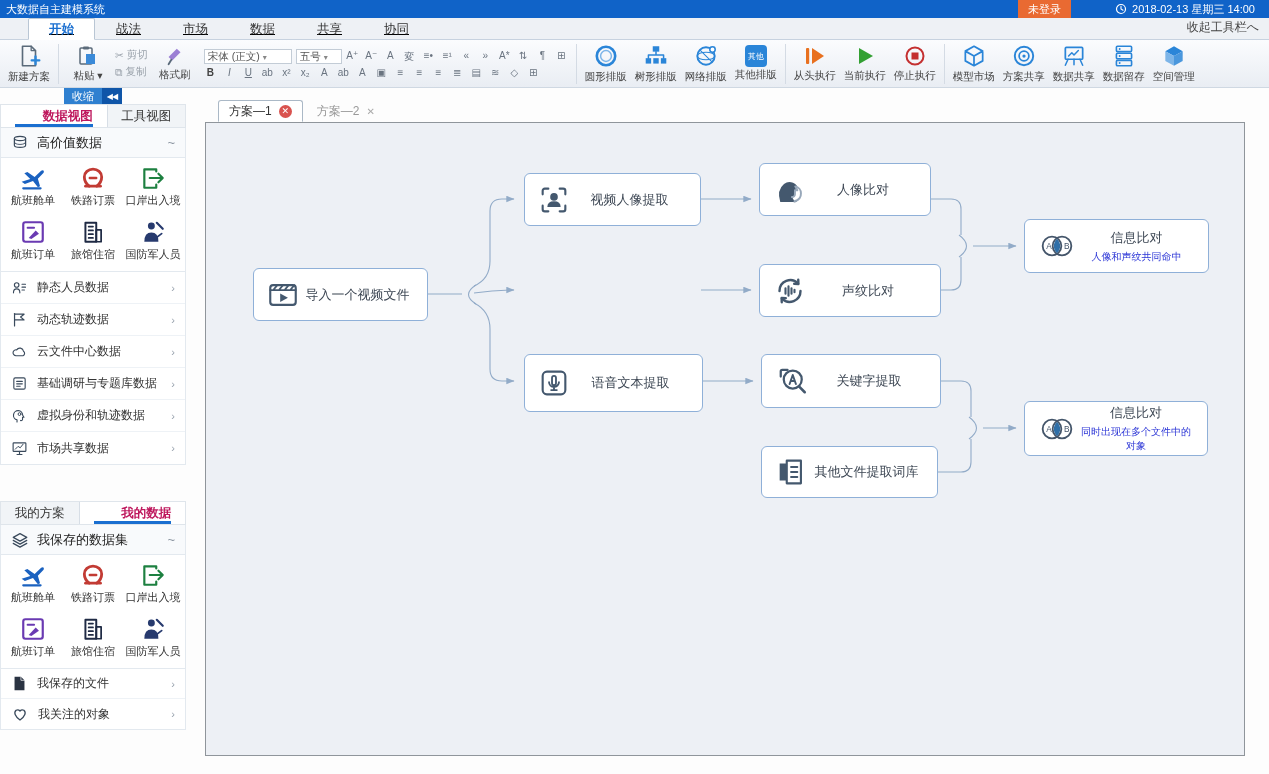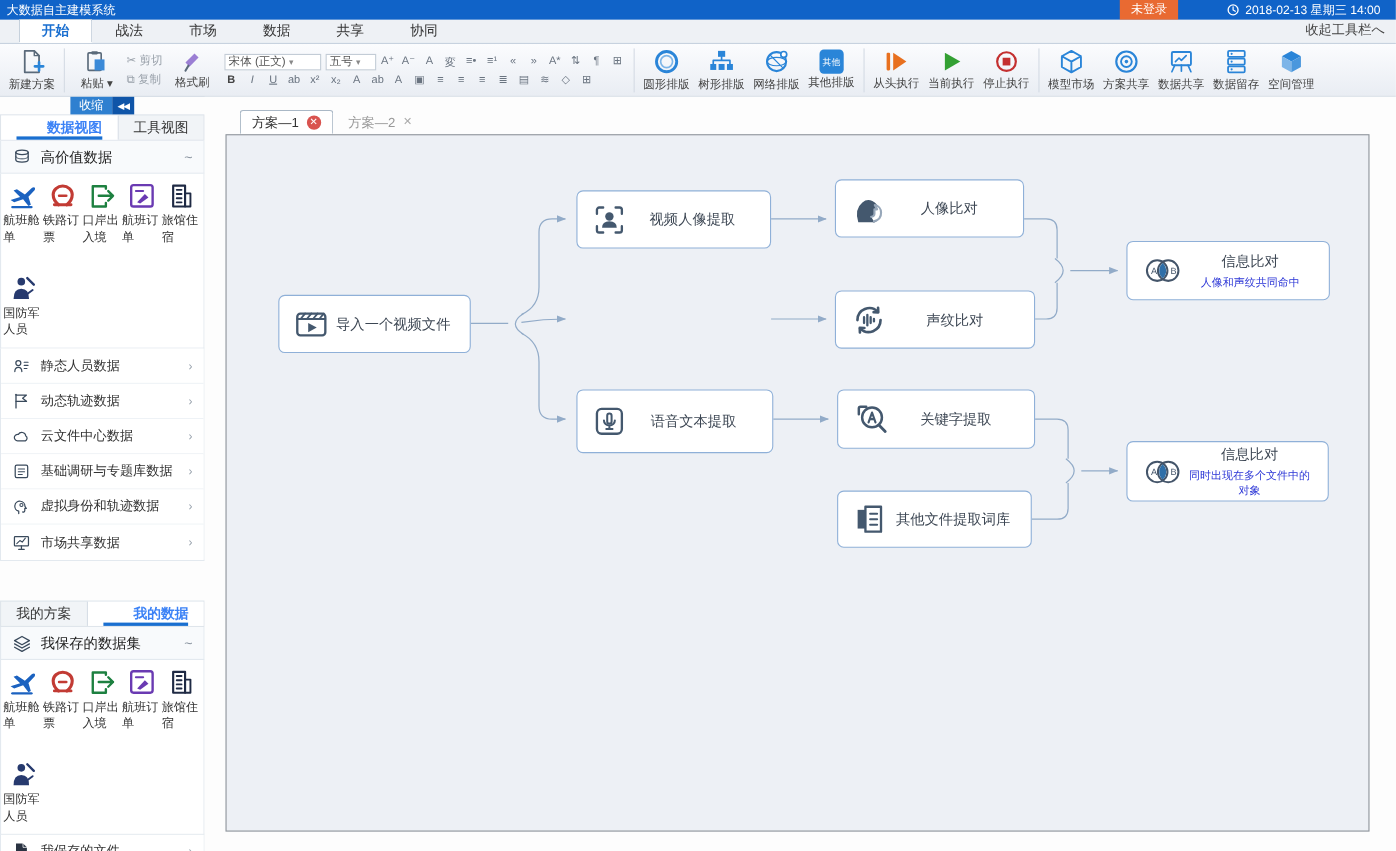--- a/index.html
+++ b/index.html
@@ -9,21 +9,21 @@
 
   
   .titlebar { height:18px; background:#1063c8; color:#fff; display:flex; align-items:center;
     font-size:11px; padding:0 6px;gap:36px; }
   .titlebar .app-title { flex:1; }
   .login-badge { background:#e96a32; color:#fff; padding:1px 10px; height:18px; line-height:16px; }
   .tb-time { display:flex; align-items:center; gap:5px; padding:0 8px; }
 
   
   .menubar { height:22px; background:#eef1f5; border-bottom:1px solid #c7d2df;
-    display:flex; align-items:flex-end; padding-left:17px; position:relative; }
+    display:flex; align-items:flex-start; padding-left:28px; position:relative;text-decoration:underline; }
   .menu-tab { padding:0 20px; height:22px; line-height:21px; font-size:12.5px; color:#333;
     border:1px solid transparent; cursor:default; }
   .menu-tab.active { background:#fff; border-color:#b9c6d4; border-bottom-color:#fff;
     color:#1a6fd0; font-weight:bold; border-radius:2px 2px 0 0; }
   .collapse-toolbar { position:absolute; right:10px; bottom:3px; font-size:12px; color:#444; }
 
   
   .ribbon { height:48px; background:linear-gradient(#fbfcfe,#e9edf3);
     border-bottom:1px solid #cfd8e2; display:flex; align-items:center; padding:2px 4px; }
   .rb-sep { width:1px; height:40px; background:#d4dbe4; margin:0 4px; flex:none; }
@@ -48,28 +48,28 @@
   .sidebar { width:186px; flex:none; }
   .collapse-row { height:16px; display:flex; justify-content:center; }
   .collapse-btn { background:#2f80d0; color:#fff; font-size:11px; line-height:16px;
     padding:0 8px; display:flex; align-items:center; gap:0; }
   .collapse-arrows { background:#0f55a8; color:#fff; font-size:8px; width:20px; height:16px;
     display:flex; align-items:center; justify-content:center; letter-spacing:-1px; }
   .side-tabs { display:flex; height:24px; background:#f1f4f7; border:1px solid #dfe5eb; }
   .side-tab { flex:1; text-align:center; line-height:22px; font-size:12.5px; color:#333;
     border-right:1px solid #d7dee6; position:relative; }
   .side-tab:last-child { border-right:none; }
-  .side-tab.active { color:#3b82f6; font-weight:bold; background:#fff;padding-left:28px; }
+  .side-tab.active { color:#be185d; font-weight:bold; background:#fff;padding-left:28px; }
   .side-tab.active::after { content:""; position:absolute; left:14px; right:14px; bottom:0;
     height:3px; background:#1a6fd0; }
   .section-head { height:30px; display:flex; align-items:center; gap:8px; padding:0 10px;
     background:#f8fafc; border:1px solid #e3e9ef; border-top:none; font-size:13px; color:#222; }
   .section-head .chev { margin-left:auto; color:#8a94a0; font-size:13px; }
-  .ds-grid { display:grid; grid-template-columns:repeat(5,1fr); padding:7px 2px 9px;
-    row-gap:26px; background:#fff; border:1px solid #e3e9ef; border-top:none; }
+  .ds-grid { display:grid; grid-template-columns:repeat(3,1fr); padding:7px 2px 9px;
+    row-gap:11px; background:#fff; border:1px solid #e3e9ef; border-top:none; }
   .ds-item { display:flex; flex-direction:column; align-items:center; gap:2px;
     font-size:11px; color:#333; }
   .tree { background:#fff; border:1px solid #e3e9ef; border-top:none; }
   .tree-item { height:32px; display:flex; align-items:center; gap:9px; padding:0 10px;
     border-bottom:1px solid #eef2f6; font-size:12px; color:#333; background:#fff; }
   .tree-item:last-child { border-bottom:none; }
   .tree-item .chev { margin-left:auto; color:#98a2ad; font-size:11px; }
   .panel-gap { height:36px; }
 
   

